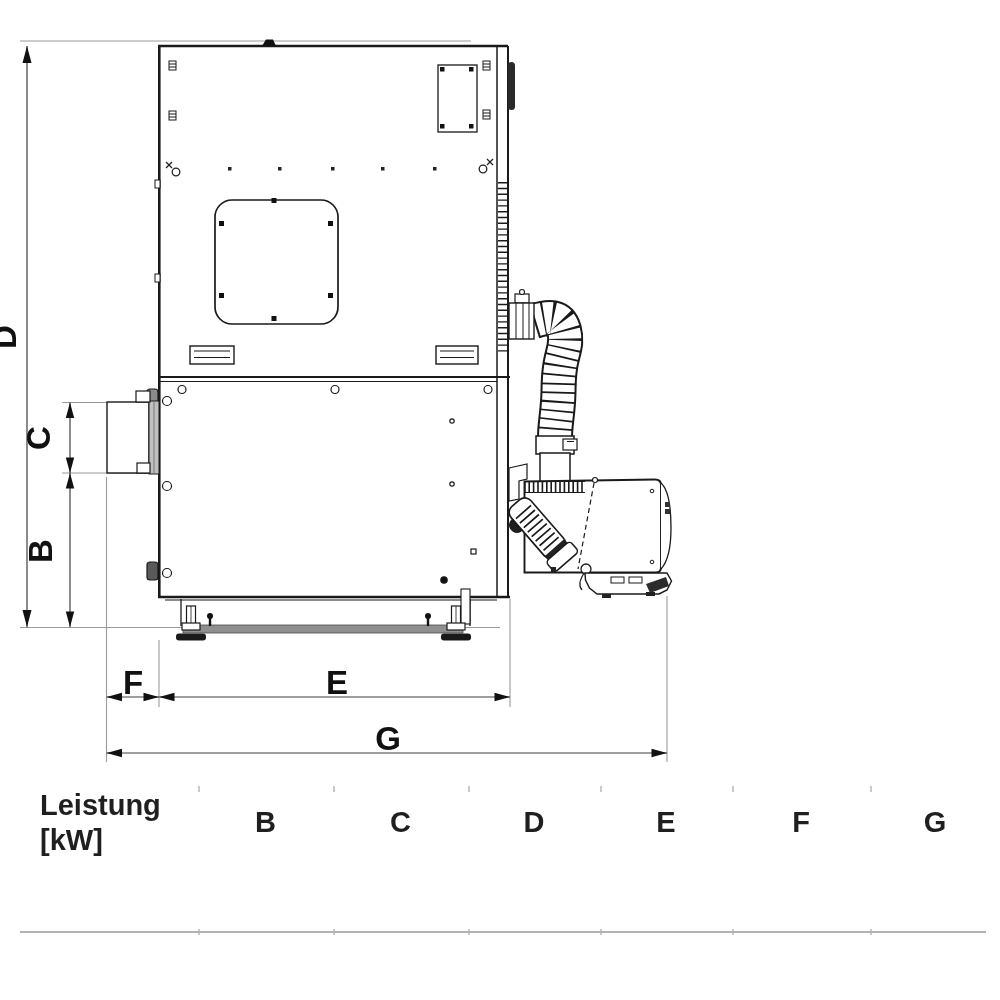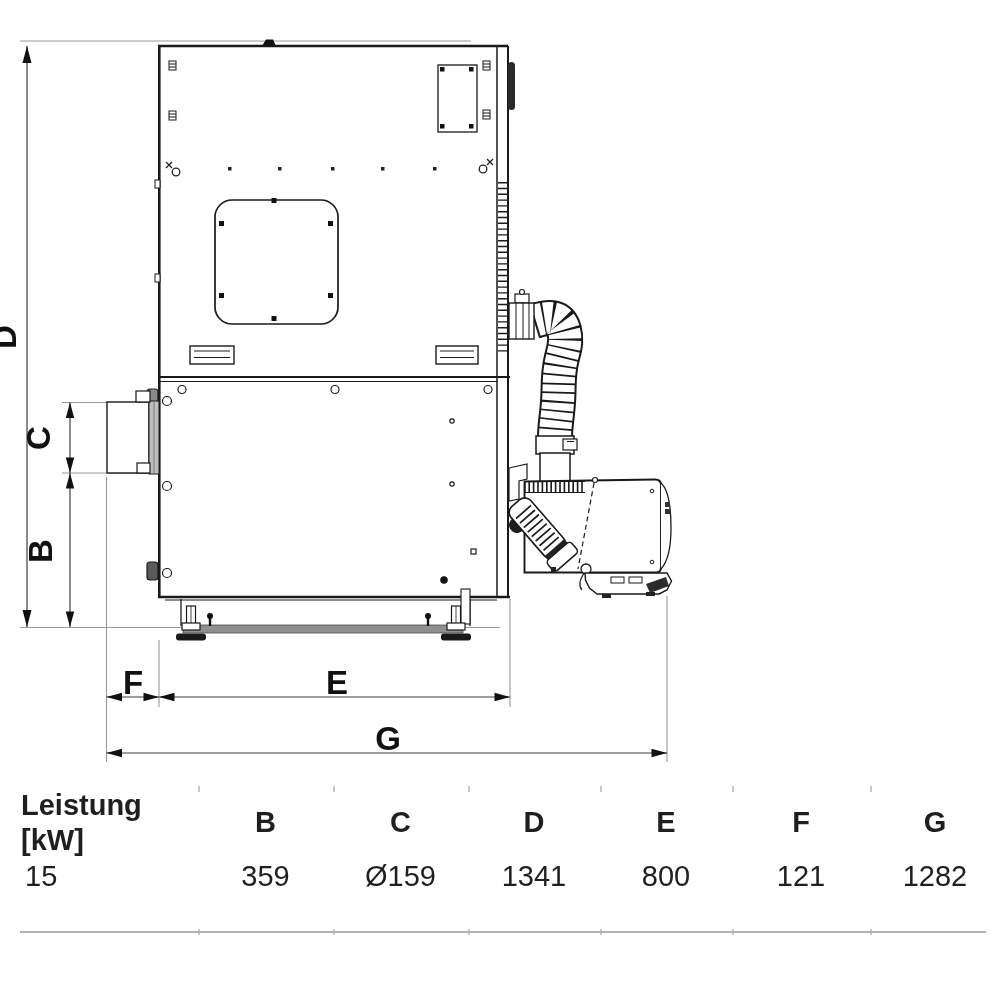--- a/index.html
+++ b/index.html
@@ -11,21 +11,21 @@
   table#spec-table{border-collapse:collapse;table-layout:fixed;width:1000px;}
   #spec-table col.c0{width:198px;}
   #spec-table col.c1{width:135px;}
   #spec-table col.c2{width:135px;}
   #spec-table col.c3{width:132px;}
   #spec-table col.c4{width:132px;}
   #spec-table col.c5{width:138px;}
   #spec-table col.c6{width:130px;}
   #spec-table th,#spec-table td{padding:0;font-size:29px;white-space:nowrap;}
   #spec-table thead th{height:68px;vertical-align:middle;text-align:center;font-weight:bold;}
-  #spec-table thead th.power{text-align:left;padding-left:21px;line-height:1.2;}
+  #spec-table thead th.power{text-align:left;padding-left:40px;line-height:1.2;}
   #spec-table tbody td{height:37px;text-align:center;font-weight:normal;vertical-align:middle;}
   #spec-table tbody td.power{text-align:left;padding-left:25px;}
   .tick{position:absolute;width:2px;height:6px;background:#c9c9c9;}
   #table-bottom-line{position:absolute;left:20px;top:931px;width:966px;height:2px;background:#b3b3b3;}
 </style>
 </head>
 <body>
 
 <div id="app">
 
@@ -286,29 +286,20 @@
           </th>
           <th>B</th>
           <th>C</th>
           <th>D</th>
           <th>E</th>
           <th>F</th>
           <th>G</th>
         </tr>
       </thead>
       <tbody>
-        <tr>
-          <td class="power">15</td>
-          <td>359</td>
-          <td>Ø159</td>
-          <td>1341</td>
-          <td>800</td>
-          <td>121</td>
-          <td>1282</td>
-        </tr>
       </tbody>
     </table>
   </div>
 
   <div class="tick" style="left:198px;top:786px;"></div>
   <div class="tick" style="left:333px;top:786px;"></div>
   <div class="tick" style="left:468px;top:786px;"></div>
   <div class="tick" style="left:600px;top:786px;"></div>
   <div class="tick" style="left:732px;top:786px;"></div>
   <div class="tick" style="left:870px;top:786px;"></div>

